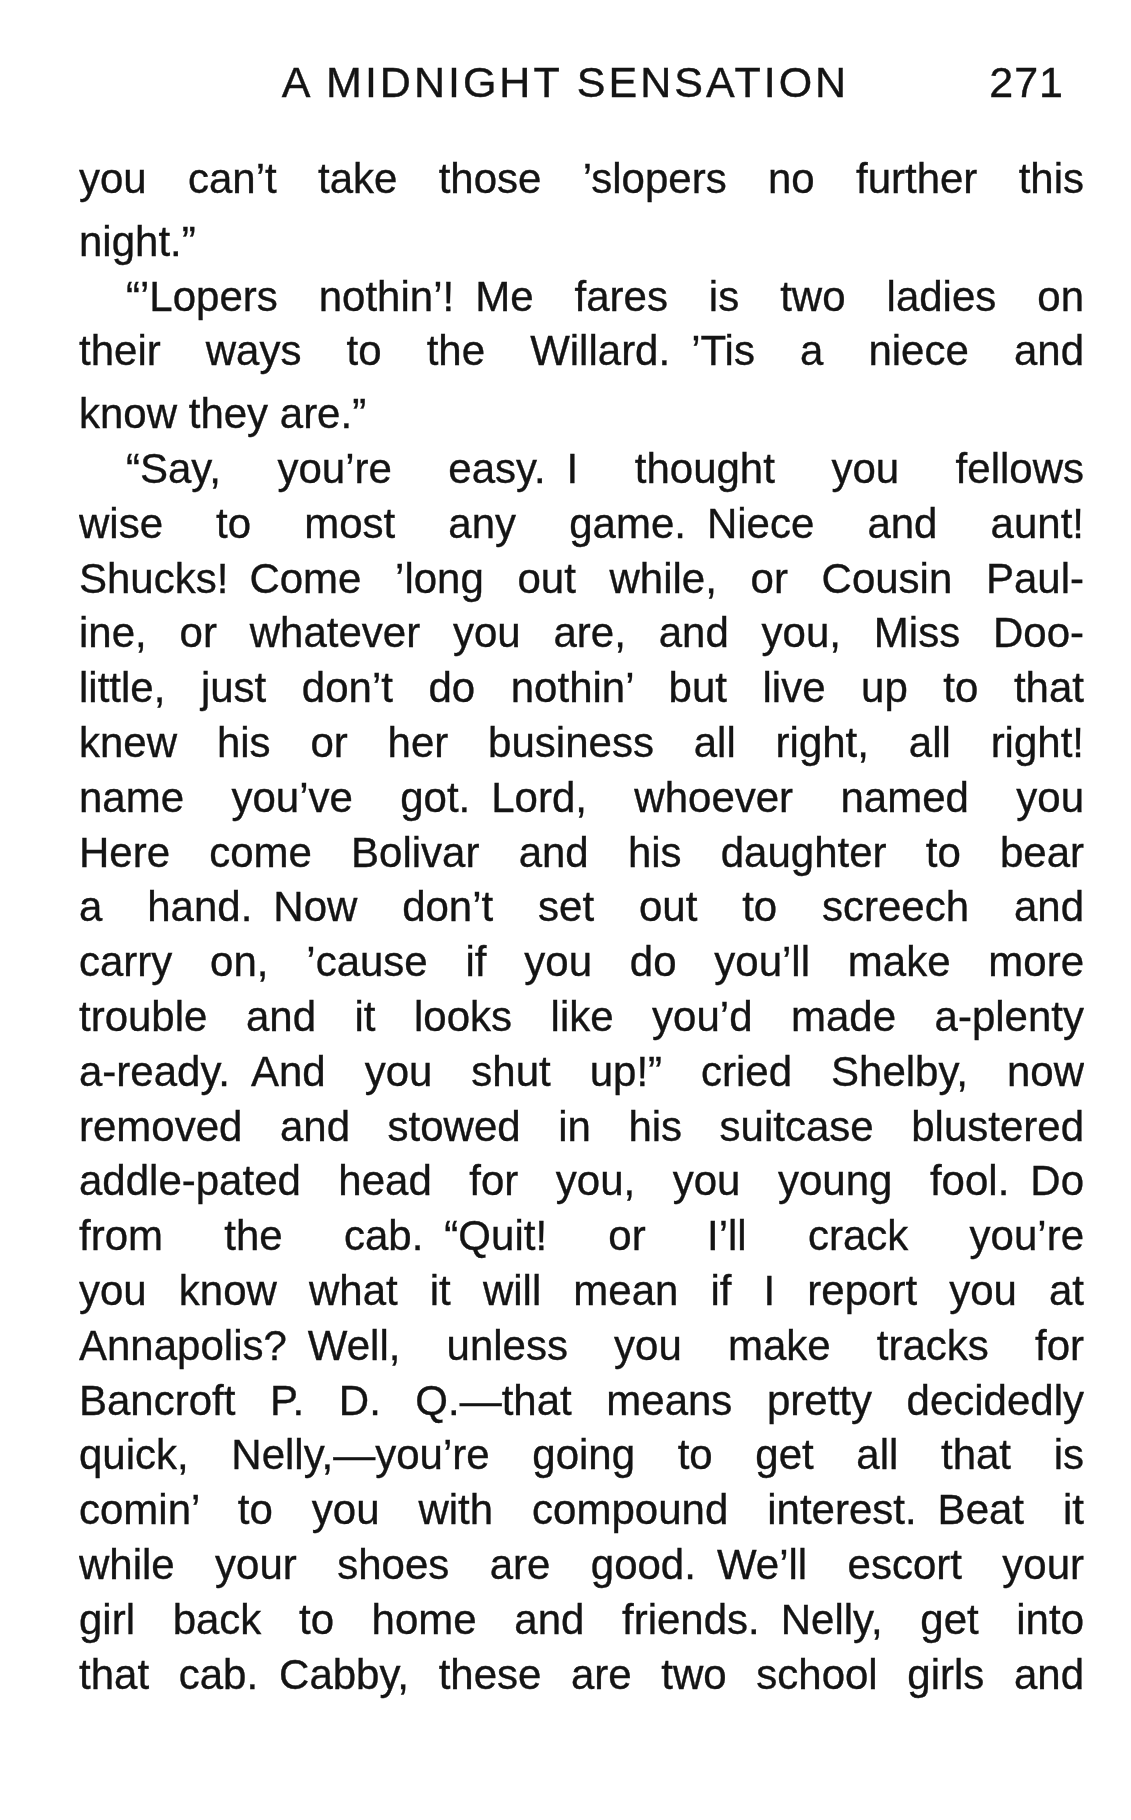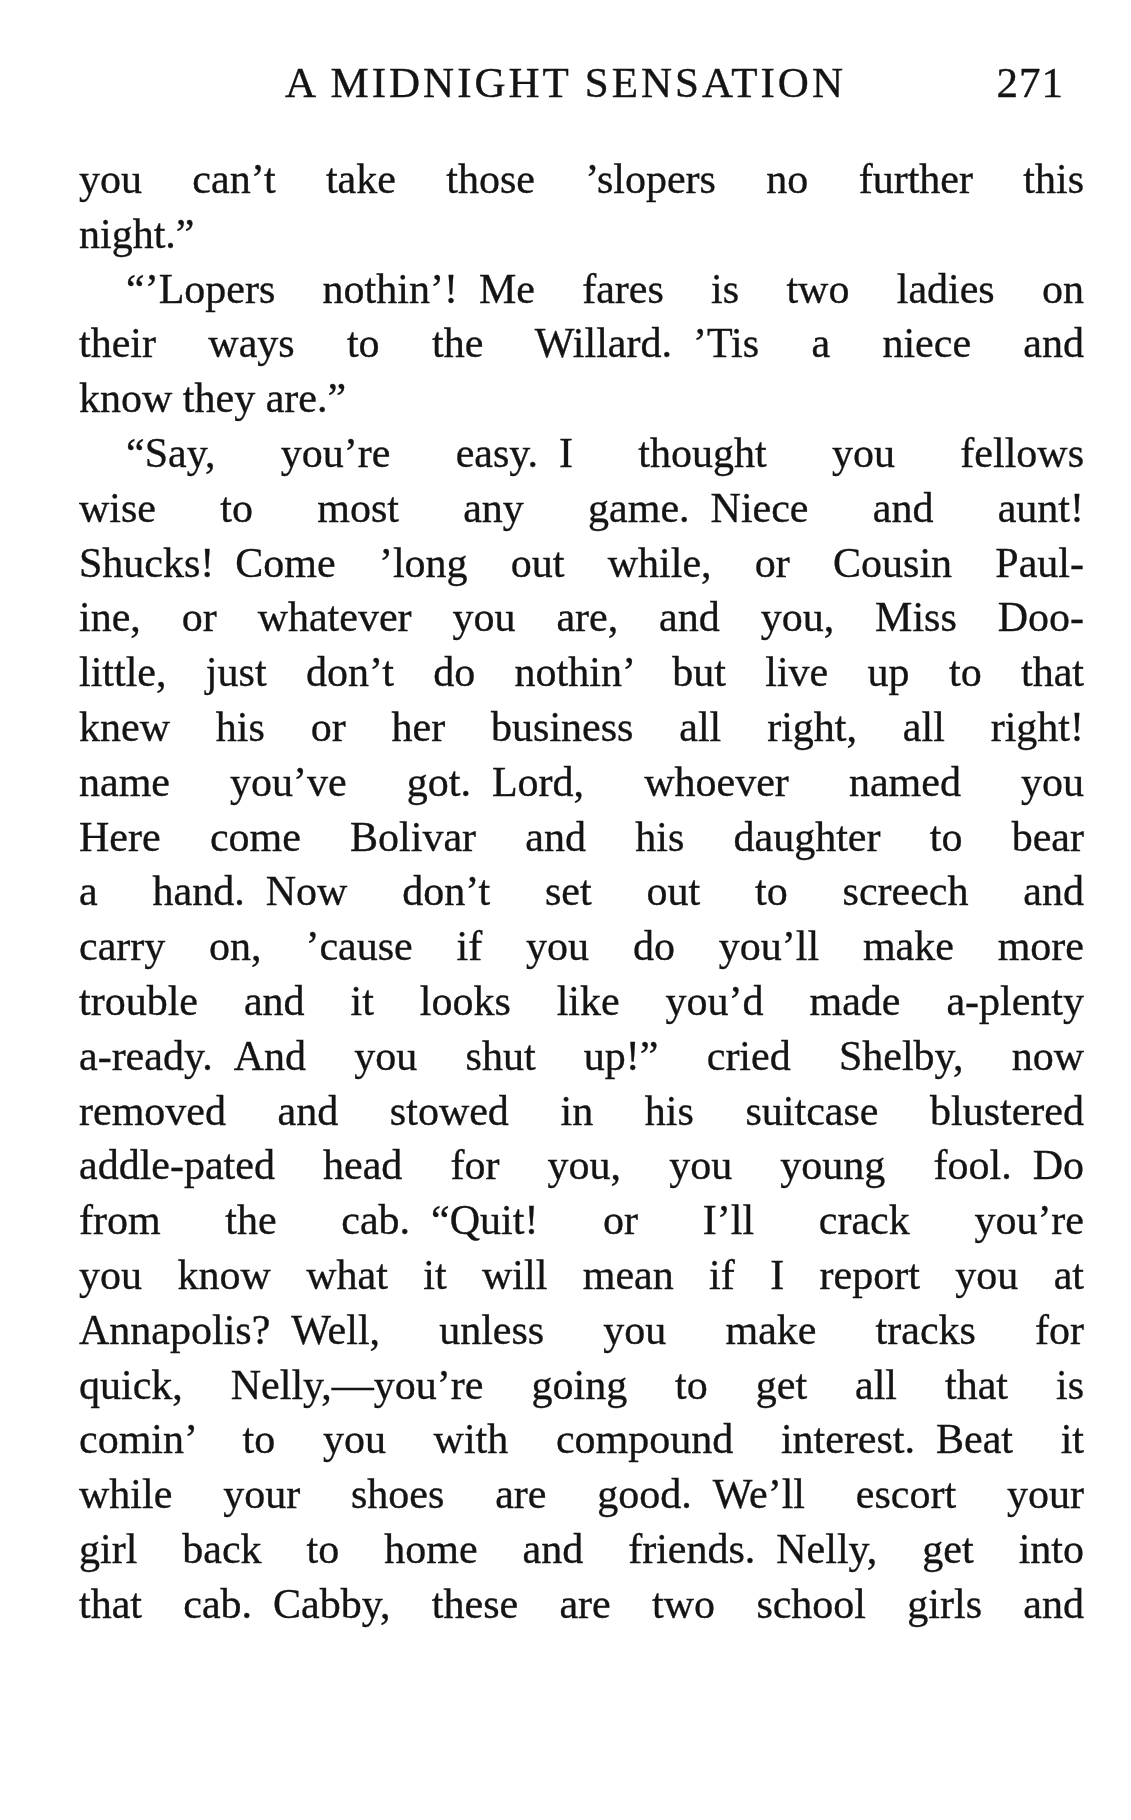--- a/index.html
+++ b/index.html
@@ -6,21 +6,21 @@
     margin: 0;
     padding: 0;
     background: #ffffff;
   }
   .page {
     position: relative;
     width: 1131px;
     height: 1820px;
     background: #ffffff;
     overflow: hidden;
-    font-family: Liberation Serif, serif;
+    font-family: Liberation Sans, sans-serif;
     color: #141414;
   }
   .header {
     position: absolute;
     top: 58px;
     left: 63px;
     width: 1005px;
     height: 50px;
   }
   .chapter-title {
@@ -53,20 +53,21 @@
     font-size: 42px;
     text-align: justify;
     text-align-last: justify;
     overflow: hidden;
     white-space: normal;
     -webkit-text-stroke: 0.35px #141414;
   }
   .line.no-justify {
     text-align: left;
     text-align-last: left;
+    margin-top: 8px;
   }
   .line.indent {
     padding-left: 47px;
     width: 958px;
   }
 </style>
 </head>
 <body>
 
 <div class="page">
@@ -90,19 +91,20 @@
       <div class="line">Here come Bolivar and his daughter to bear</div>
       <div class="line">a hand. Now don’t set out to screech and</div>
       <div class="line">carry on, ’cause if you do you’ll make more</div>
       <div class="line">trouble and it looks like you’d made a-plenty</div>
       <div class="line">a-ready. And you shut up!” cried Shelby, now</div>
       <div class="line">removed and stowed in his suitcase blustered</div>
       <div class="line">addle-pated head for you, you young fool. Do</div>
       <div class="line">from the cab. “Quit! or I’ll crack you’re</div>
       <div class="line">you know what it will mean if I report you at</div>
       <div class="line">Annapolis? Well, unless you make tracks for</div>
+      <div class="line">Bancroft P. D. Q.—that means pretty decidedly</div>
       <div class="line">quick, Nelly,—you’re going to get all that is</div>
       <div class="line">comin’ to you with compound interest. Beat it</div>
       <div class="line">while your shoes are good. We’ll escort your</div>
       <div class="line">girl back to home and friends. Nelly, get into</div>
       <div class="line">that cab. Cabby, these are two school girls and</div>
     </div>
 </div>
 
 </body></html>

